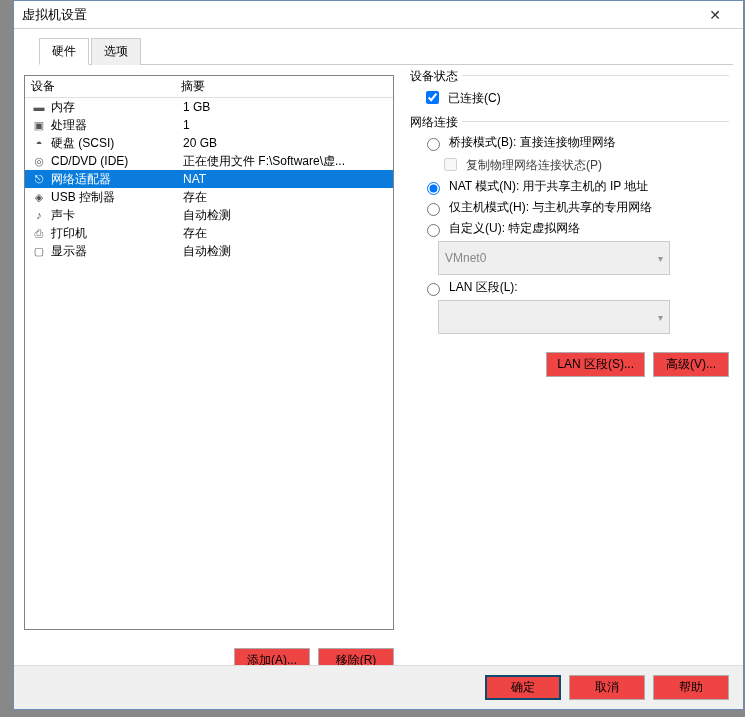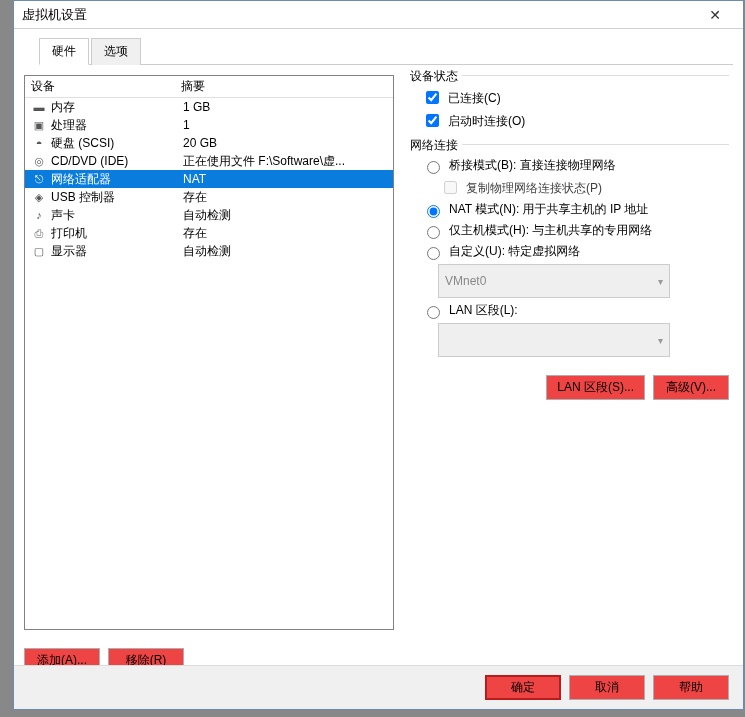--- a/index.html
+++ b/index.html
@@ -17,23 +17,23 @@
 .device-list { flex: 1; border: 1px solid #828282; overflow: auto; background: #fff; }
 .list-header { display: flex; height: 22px; align-items: center; padding: 0 6px; background: #fff; border-bottom: 1px solid #e0e0e0; }
 .col-device { width: 150px; font-weight: normal; }
 .col-summary { flex: 1; }
 .list-row { display: flex; height: 18px; align-items: center; padding: 0 6px; cursor: pointer; }
 .list-row.selected { background: #0a7cdd; color: #fff; }
 .list-row .icon { width: 16px; height: 16px; margin-right: 4px; display: inline-flex; align-items: center; justify-content: center; font-size: 11px; color: #555; }
 .list-row.selected .icon { color: #fff; }
 .row-name { width: 132px; white-space: nowrap; overflow: hidden; text-overflow: ellipsis; }
 .row-summary { flex: 1; white-space: nowrap; overflow: hidden; text-overflow: ellipsis; }
-.add-remove { display: flex; gap: 8px; margin-top: 18px; }
+.add-remove { display: flex; justify-content: flex-end; gap: 8px; margin-top: 18px; }
 .btn { min-width: 76px; height: 25px; border: 1px solid #adadad; background: #ef4444; cursor: pointer; padding: 0 10px; }
-.btn.primary { border: 2px solid #b91c1c; }
+.btn.primary { border: 2px solid #0c4a6e; }
 .right { flex: 1; padding: 0 4px; }
 .group { margin-bottom: 14px; position: relative; border-top: 1px solid #ddd; padding-top: 8px; }
 .group-title { position: absolute; top: -8px; left: 0; background: #fff; padding: 0 4px 0 0; }
 .row { display: flex; align-items: flex-end; margin: 4px 0 4px 12px; gap: 6px; }
 .check, .radio { width: 13px; height: 13px; cursor: pointer; }
 .disabled-text { color: #404040; }
 .combo { display: flex; width: 232px; height: 21px; border: 1px solid #ccc; background: #efefef; margin: 4px 0 4px 28px; align-items: center; padding: 16px 6px; color: #888; }
 .combo .arrow { margin-left: auto; font-size: 10px; color: #999; }
 .footer { position: absolute; bottom: 0; left: 0; right: 0; height: 44px; border-top: 1px solid #ddd; display: flex; justify-content: flex-end; align-items: center; padding: 0 14px; gap: 8px; background: #f0f0f0; }
 .adv-row { display: flex; justify-content: flex-end; gap: 8px; margin-top: 18px; }
@@ -113,24 +113,20 @@
       </div>
     </div>
 
     <div class="right">
       <div class="group">
         <span class="group-title">设备状态</span>
         <div class="row">
           <input type="checkbox" class="check" checked="" style="">
           <span>已连接(C)</span>
         </div>
-        <div class="row">
-          <input type="checkbox" class="check" checked="" style="">
-          <span>启动时连接(O)</span>
-        </div>
       </div>
 
       <div class="group">
         <span class="group-title">网络连接</span>
         <div class="row">
           <input type="radio" name="net" class="radio" style="">
           <span>桥接模式(B): 直接连接物理网络</span>
         </div>
         <div class="row" style="margin-left:30px;">
           <input type="checkbox" class="check" disabled="" style="">

